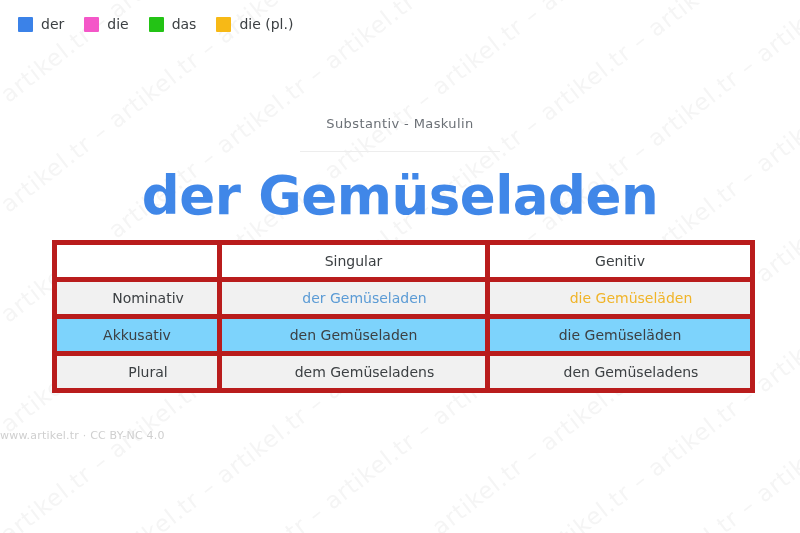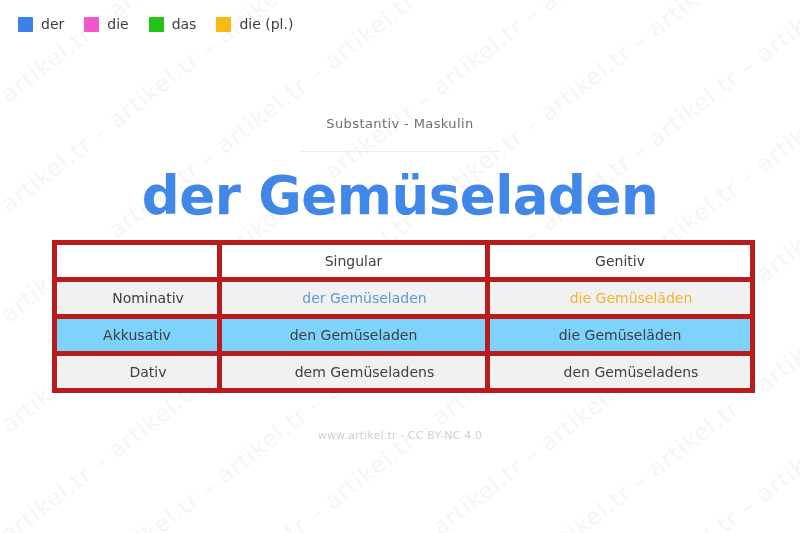--- a/index.html
+++ b/index.html
@@ -142,21 +142,21 @@
   td.case-cell { color: #3c4043; }
   td.val-sing-accent { color: #5b9bd5; }
   td.val-plur-accent { color: #f0b429; }
 
   
   #footer {
     position: absolute;
     left: 0;
     top: 429px;
     width: 800px;
-    text-align: center;
+    text-align: left;
     font-family: "DejaVu Sans", sans-serif;
     font-size: 11px;
     color: #cfcfcf;
     letter-spacing: 0.2px;
   }
 </style>
 </head>
 <body>
 
 <div id="watermark-layer">
@@ -221,21 +221,21 @@
         <td class="case-cell">Nominativ</td>
         <td class="val-sing-accent" style="color: rgb(91, 155, 213);">der Gemüseladen</td>
         <td class="val-plur-accent" style="color: rgb(240, 180, 41);">die Gemüseläden</td>
       </tr>
       <tr class="plain">
         <td class="case-cell">Akkusativ</td>
         <td>den Gemüseladen</td>
         <td>die Gemüseläden</td>
       </tr>
       <tr class="shaded">
-        <td class="case-cell">Dativ</td>
+        <td class="case-cell">Plural</td>
         <td>dem Gemüseladens</td>
         <td>den Gemüseladens</td>
       </tr>
     </tbody>
   </table>
 
   <div id="footer">www.artikel.tr · CC BY-NC 4.0</div>
 
 </div>
 

